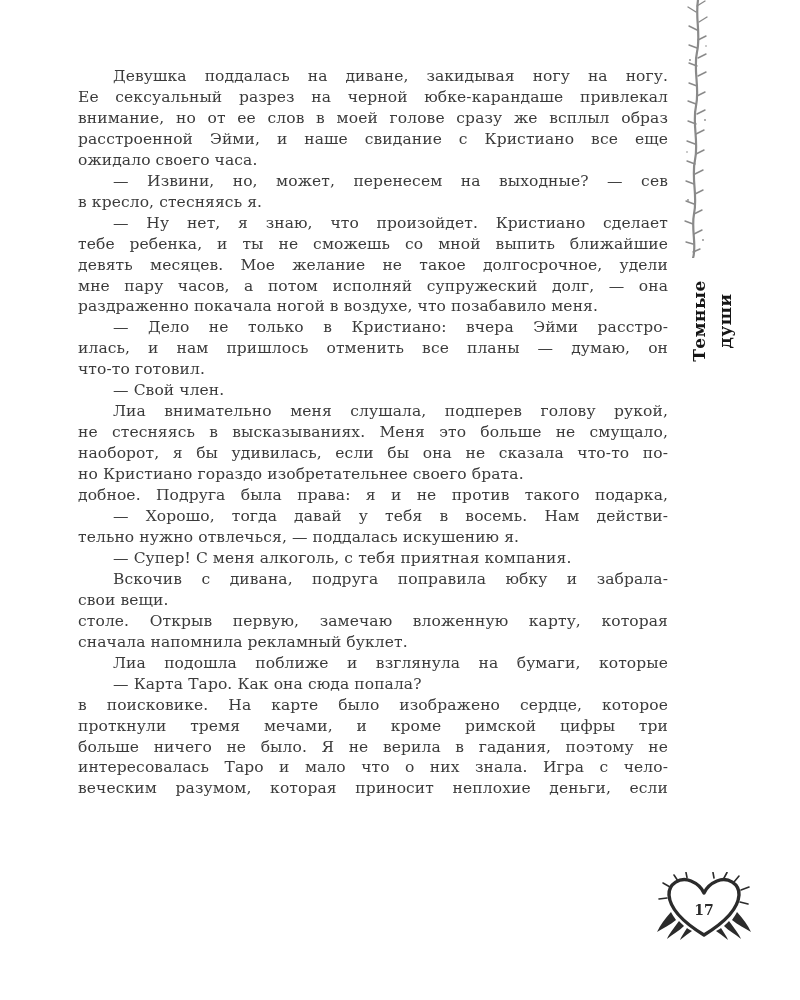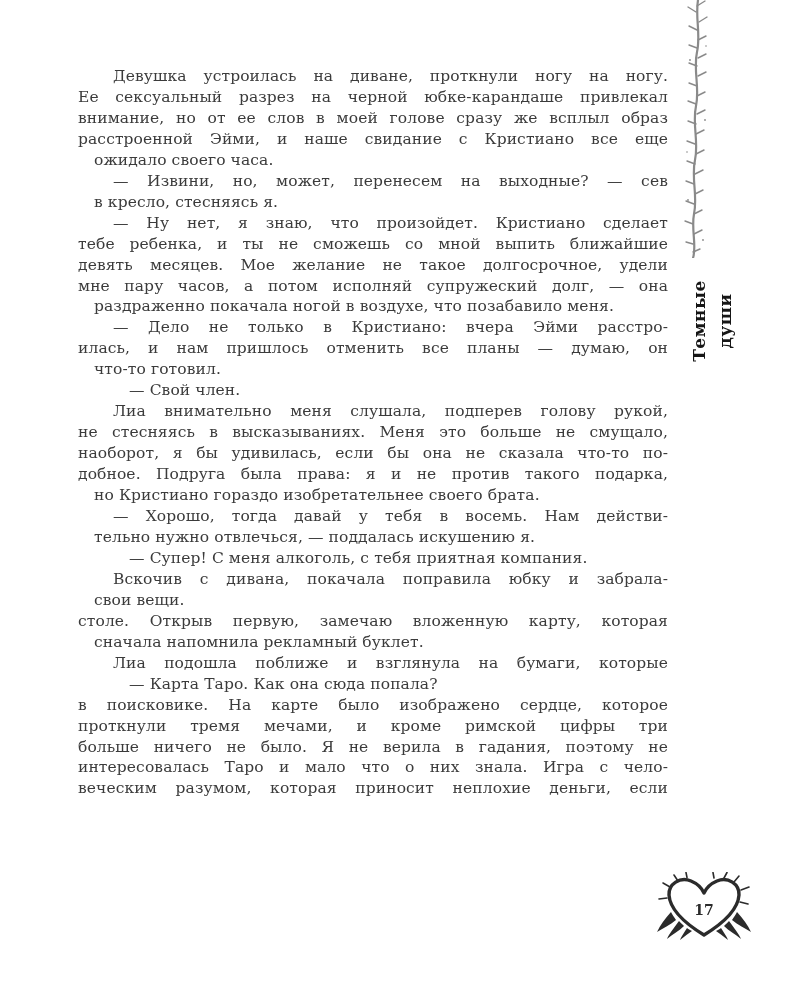--- a/index.html
+++ b/index.html
@@ -22,21 +22,21 @@
     font-size: 15.5px;
     line-height: 20.95px;
     letter-spacing: 0.1px;
   }
   .para { margin: 0; }
   .line {
     text-align: justify;
     text-align-last: justify;
     white-space: normal;
   }
-  .line.last { text-align-last: left; margin-left: 16px; }
+  .line.last { text-align-last: left; }
   .line.first { text-indent: 35px; }
   .side-title {
     position: absolute;
     left: 641px; top: 308px;
     width: 116px; height: 26px;
     transform: rotate(-90deg);
     font-family: "DejaVu Serif", serif;
     font-weight: bold;
     font-size: 17px;
     color: #161616;
@@ -59,21 +59,21 @@
     font-weight: bold;
   }
 </style>
 </head>
 <body>
 
 <div class="page">
 
   <div class="text-block">
       <div class="para">
-        <div class="line first">Девушка устроилась на диване, проткнули ногу на ногу.</div>
+        <div class="line first">Девушка поддалась на диване, закидывая ногу на ногу.</div>
         <div class="line">Ее сексуальный разрез на черной юбке-карандаше привлекал</div>
         <div class="line">внимание, но от ее слов в моей голове сразу же всплыл образ</div>
         <div class="line">расстроенной Эйми, и наше свидание с Кристиано все еще</div>
         <div class="line last">ожидало своего часа.</div>
       </div>
       <div class="para">
         <div class="line first">— Извини, но, может, перенесем на выходные? — сев</div>
         <div class="line last">в кресло, стесняясь я.</div>
       </div>
       <div class="para">
@@ -88,32 +88,32 @@
         <div class="line">илась, и нам пришлось отменить все планы — думаю, он</div>
         <div class="line last">что-то готовил.</div>
       </div>
       <div class="para">
         <div class="line first last">— Свой член.</div>
       </div>
       <div class="para">
         <div class="line first">Лиа внимательно меня слушала, подперев голову рукой,</div>
         <div class="line">не стесняясь в высказываниях. Меня это больше не смущало,</div>
         <div class="line">наоборот, я бы удивилась, если бы она не сказала что-то по-</div>
+        <div class="line last">но Кристиано гораздо изобретательнее своего брата.</div>
         <div class="line">добное. Подруга была права: я и не против такого подарка,</div>
-        <div class="line last">но Кристиано гораздо изобретательнее своего брата.</div>
       </div>
       <div class="para">
         <div class="line first">— Хорошо, тогда давай у тебя в восемь. Нам действи-</div>
         <div class="line last">тельно нужно отвлечься, — поддалась искушению я.</div>
       </div>
       <div class="para">
         <div class="line first last">— Супер! С меня алкоголь, с тебя приятная компания.</div>
       </div>
       <div class="para">
-        <div class="line first">Вскочив с дивана, покачала поправила юбку и забрала-</div>
+        <div class="line first">Вскочив с дивана, подруга поправила юбку и забрала-</div>
         <div class="line last">свои вещи.</div>
       </div>
       <div class="para">
         <div class="line">столе. Открыв первую, замечаю вложенную карту, которая</div>
         <div class="line last">сначала напомнила рекламный буклет.</div>
       </div>
       <div class="para">
         <div class="line first">Лиа подошла поближе и взглянула на бумаги, которые</div>
       </div>
       <div class="para">

